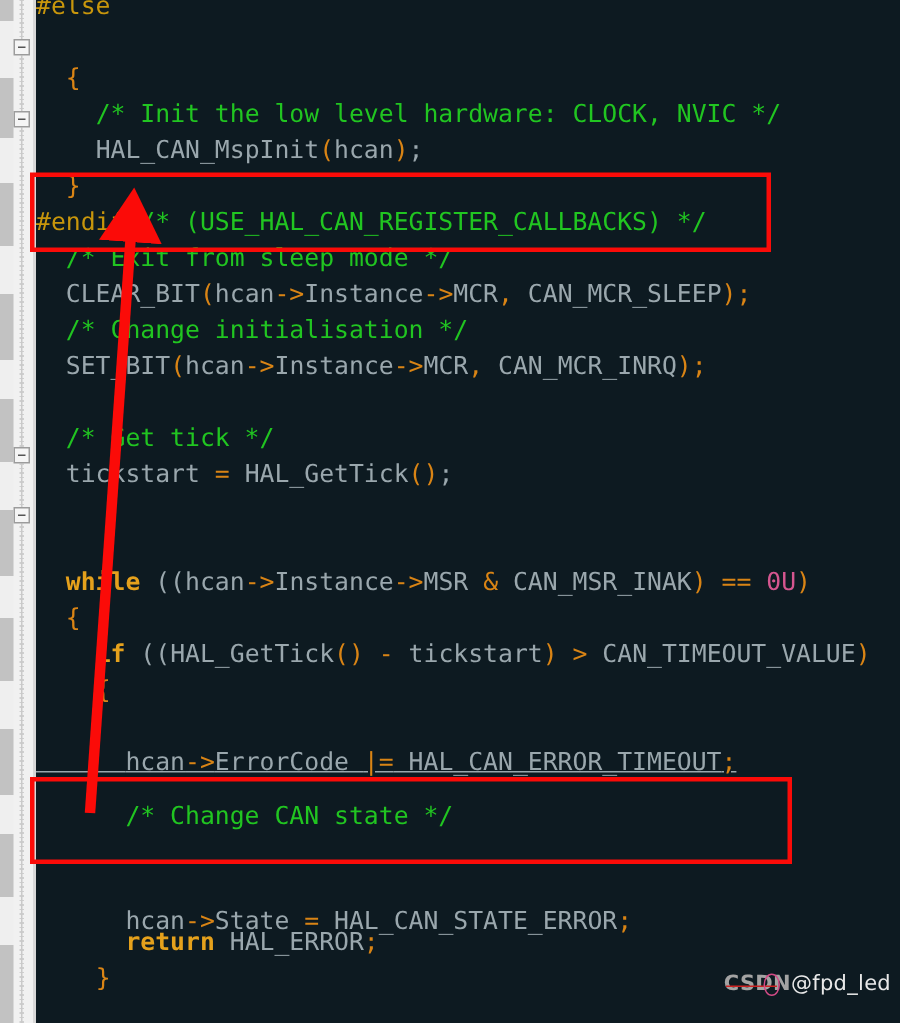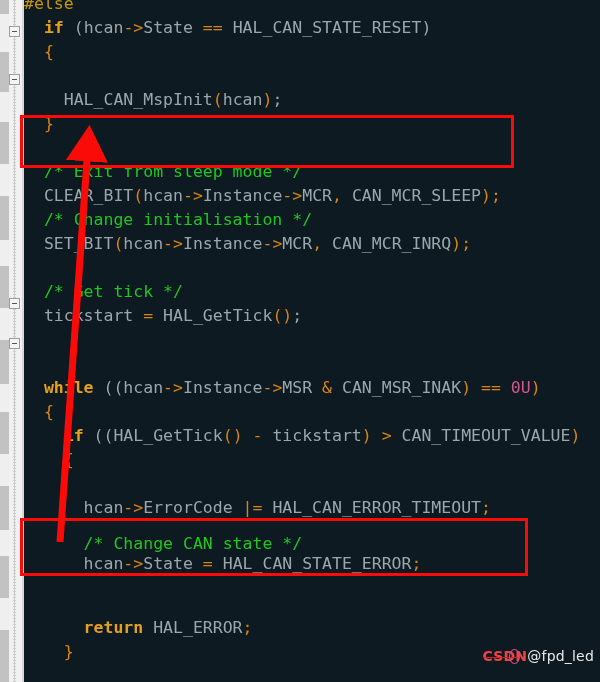--- a/index.html
+++ b/index.html
@@ -121,21 +121,21 @@
   #watermark {
     position: absolute;
     right: 6px;
     bottom: 18px;
     z-index: 30;
     font-family: "DejaVu Sans", "Liberation Sans", sans-serif;
     font-size: 14px;
     letter-spacing: 0.2px;
     white-space: nowrap;
   }
-  #watermark .wm-csdn { color: #ef4444; font-weight: bold; }
+  #watermark .wm-csdn { color: #a3a3a3; font-weight: bold; }
   #watermark .wm-strike {
     position: absolute;
     left: 1px; top: 9px;
     width: 34px; height: 1px;
     background: #cc2222;
   }
   #watermark .wm-o {
     position: absolute;
     left: 26px; top: 1px;
     width: 11px; height: 15px;
@@ -145,42 +145,43 @@
   }
   #watermark .wm-user { color: #e9e9e9; }
 </style>
 </head>
 <body>
 
 <div id="root">
 
   <div id="code">
       <div class="line" style="top: -8px;"><span class="pre">#else</span></div>
-      <div class="line" style="top: 16px;"><span class="pun">  </span><span class="kw">if</span><span class="pun"> (</span><span class="id">hcan</span><span class="op">-&gt;</span><span class="id">State </span><span class="op">==</span><span class="id"> HAL_CAN_STATE_RESET</span><span class="pun">)</span></div>
       <div class="line" style="top: 40px;"><span class="pun">  </span><span class="op">{</span></div>
+      <div class="line" style="top: 64px;"><span class="pun">    </span><span class="cmt">/* Init the low level hardware: CLOCK, NVIC */</span></div>
       <div class="line" style="top: 88px;"><span class="pun">    </span><span class="id">HAL_CAN_MspInit</span><span class="op">(</span><span class="id">hcan</span><span class="op">)</span><span class="id">;</span></div>
       <div class="line" style="top: 112px;"><span class="pun">  </span><span class="op">}</span></div>
+      <div class="line" style="top: 136px;"><span class="pre">#endif</span><span class="cmt"> /* (USE_HAL_CAN_REGISTER_CALLBACKS) */</span></div>
       <div class="line" style="top: 160px;"><span class="pun">  </span><span class="cmt">/* Exit from sleep mode */</span></div>
       <div class="line" style="top: 184px;"><span class="pun">  </span><span class="id">CLEAR_BIT</span><span class="op">(</span><span class="id">hcan</span><span class="op">-&gt;</span><span class="id">Instance</span><span class="op">-&gt;</span><span class="id">MCR</span><span class="op">,</span><span class="id"> CAN_MCR_SLEEP</span><span class="op">);</span></div>
       <div class="line" style="top: 208px;"><span class="pun">  </span><span class="cmt">/* Change initialisation */</span></div>
       <div class="line" style="top: 232px;"><span class="pun">  </span><span class="id">SET_BIT</span><span class="op">(</span><span class="id">hcan</span><span class="op">-&gt;</span><span class="id">Instance</span><span class="op">-&gt;</span><span class="id">MCR</span><span class="op">,</span><span class="id"> CAN_MCR_INRQ</span><span class="op">);</span></div>
       <div class="line" style="top: 256px;"></div>
       <div class="line" style="top: 280px;"><span class="pun">  </span><span class="cmt">/* Get tick */</span></div>
       <div class="line" style="top: 304px;"><span class="pun">  </span><span class="id">tickstart </span><span class="op">=</span><span class="id"> HAL_GetTick</span><span class="op">()</span><span class="id">;</span></div>
       <div class="line" style="top: 328px;"></div>
       <div class="line" style="top: 352px;"><span class="pun">  </span></div>
       <div class="line" style="top: 376px;"><span class="pun">  </span><span class="kw">while</span><span class="pun"> ((</span><span class="id">hcan</span><span class="op">-&gt;</span><span class="id">Instance</span><span class="op">-&gt;</span><span class="id">MSR </span><span class="op">&amp;</span><span class="id"> CAN_MSR_INAK</span><span class="op">)</span><span class="id"> </span><span class="op">==</span><span class="pun"> </span><span class="num">0U</span><span class="op">)</span></div>
       <div class="line" style="top: 400px;"><span class="pun">  </span><span class="op">{</span></div>
       <div class="line" style="top: 424px;"><span class="pun">    </span><span class="kw">if</span><span class="pun"> ((</span><span class="id">HAL_GetTick</span><span class="op">()</span><span class="id"> </span><span class="op">-</span><span class="id"> tickstart</span><span class="op">)</span><span class="id"> </span><span class="op">&gt;</span><span class="id"> CAN_TIMEOUT_VALUE</span><span class="op">)</span></div>
       <div class="line" style="top: 448px;"><span class="pun">    </span><span class="op">{</span></div>
       <div class="line" style="top: 472px;"><span class="pun">      </span></div>
-      <div class="line" style="top: 496px;"><span class="pun">      </span><span class="id">hcan</span><span class="op">-&gt;</span><span class="id">ErrorCode </span><span class="op">|=</span><span class="id"> HAL_CAN_ERROR_TIMEOUT</span><span class="op">;</span></div>
+      <div class="line" style="top: 496px; text-decoration: underline;"><span class="pun">      </span><span class="id">hcan</span><span class="op">-&gt;</span><span class="id">ErrorCode </span><span class="op">|=</span><span class="id"> HAL_CAN_ERROR_TIMEOUT</span><span class="op">;</span></div>
       <div class="line" style="top: 520px;"></div>
       <div class="line" style="top: 532px;"><span class="pun">      </span><span class="cmt">/* Change CAN state */</span></div>
-      <div class="line" style="top: 552px;"><span class="pun">      </span><span class="id">hcan</span><span class="op">-&gt;</span><span class="id">State </span><span class="op">=</span><span class="id"> HAL_CAN_STATE_ERROR</span><span class="op">;</span></div>
+      <div class="line" style="top: 602px;"><span class="pun">      </span><span class="id">hcan</span><span class="op">-&gt;</span><span class="id">State </span><span class="op">=</span><span class="id"> HAL_CAN_STATE_ERROR</span><span class="op">;</span></div>
       <div class="line" style="top: 592px;"></div>
       <div class="line" style="top: 616px;"><span class="pun">      </span><span class="kw">return</span><span class="id"> HAL_ERROR</span><span class="op">;</span></div>
       <div class="line" style="top: 640px;"><span class="pun">    </span><span class="op">}</span></div>
       <div class="line" style="top: 664px;"><span class="pun">  </span><span class="op">}</span></div>
       <div class="line" style="top: 688px;"></div>
       <div class="line" style="top: 760px;"></div>
       <div class="line" style="top: 832px;"></div>
     </div>
 
   <div id="gutter">

